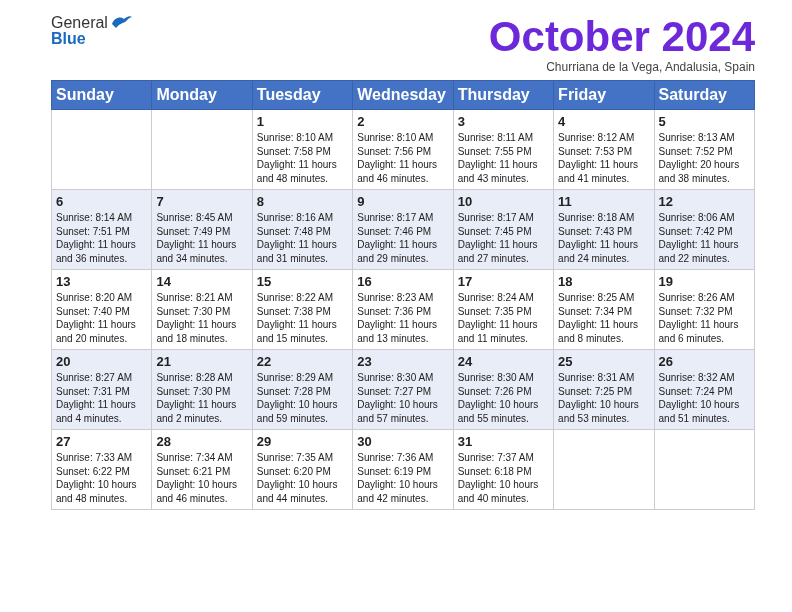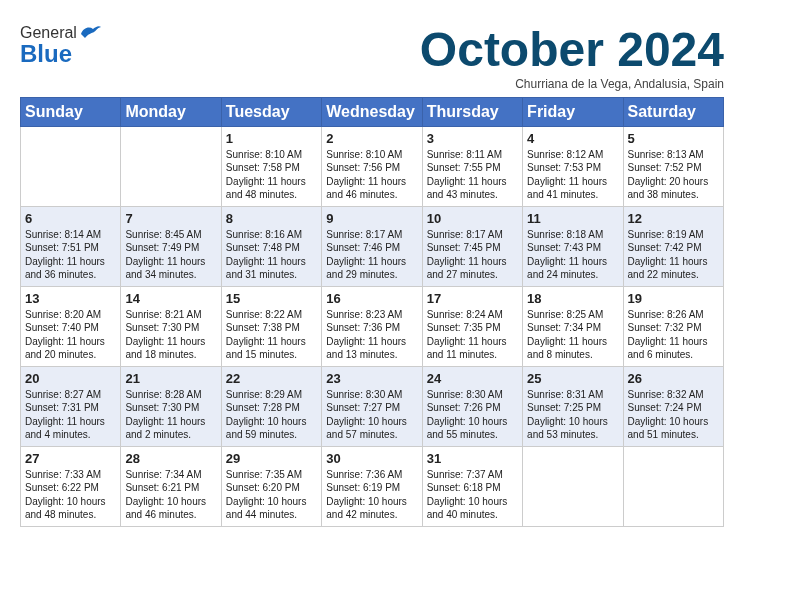--- a/index.html
+++ b/index.html
@@ -5,42 +5,43 @@
     * { box-sizing: border-box; margin: 0; padding: 0; }
     body {
       font-family: Arial, sans-serif;
       background: #fff;
       width: 792px;
       height: 612px;
       overflow: hidden;
     }
     .page {
       width: 744px;
-      padding: 24px 20px 10px 20px;
+      padding: 14px 20px 10px 20px;
+      margin-left: 31px;
     }
     .header {
       display: flex;
       justify-content: space-between;
       align-items: flex-start;
       margin-bottom: 6px;
     }
     .logo {
       display: flex;
       flex-direction: column;
       align-items: flex-start;
     }
     .logo-general { color: #333; }
     .logo-blue { color: #1a6abf; }
     .title-block {
       text-align: right;
     }
     .month-title {
-      font-size: 48px;
+      font-size: 42px;
       font-weight: bold;
-      color: #0c4a6e;
+      color: #6d28d9;
       line-height: 1.1;
     }
     .subtitle {
       font-size: 12px;
       color: #444;
     }
     table {
       width: 100%;
       border-collapse: collapse;
       table-layout: fixed;
@@ -88,21 +89,21 @@
 
 <div class="page">
   <div class="header">
     <div class="logo">
       <div style="display:flex;align-items:center;">
         <span class="logo-general">General</span>
         <svg width="22" height="18" viewBox="0 0 22 18" style="margin-left:2px;">
           <path d="M2 10 C4 4, 10 2, 14 5 C16 3, 20 1, 22 3 C18 4, 17 7, 15 8 C13 9, 9 10, 6 14 Z" fill="#1a6abf"></path>
         </svg>
       </div>
-      <span class="logo-blue" style="font-size:24px;font-weight:bold;color:#1a6abf;margin-top:-2px;">Blue</span>
+      <span class="logo-blue" style="font-size:16px;font-weight:bold;color:#1a6abf;margin-top:-2px;">Blue</span>
     </div>
     <div class="title-block">
       <div class="month-title">October 2024</div>
       <div class="subtitle">Churriana de la Vega, Andalusia, Spain</div>
     </div>
   </div>
 
   <table>
     <thead>
       <tr>
@@ -182,21 +183,21 @@
             <div class="cell-text">Daylight: 11 hours and 27 minutes.</div>
           </td>
           <td>
             <span class="day-num">11</span>
             <div class="cell-text">Sunrise: 8:18 AM</div>
             <div class="cell-text">Sunset: 7:43 PM</div>
             <div class="cell-text">Daylight: 11 hours and 24 minutes.</div>
           </td>
           <td>
             <span class="day-num">12</span>
-            <div class="cell-text">Sunrise: 8:19 AM</div>
+            <div class="cell-text">Sunrise: 8:06 AM</div>
             <div class="cell-text">Sunset: 7:42 PM</div>
             <div class="cell-text">Daylight: 11 hours and 22 minutes.</div>
           </td>
         </tr>
         <tr>
           <td>
             <span class="day-num">13</span>
             <div class="cell-text">Sunrise: 8:20 AM</div>
             <div class="cell-text">Sunset: 7:40 PM</div>
             <div class="cell-text">Daylight: 11 hours and 20 minutes.</div>

